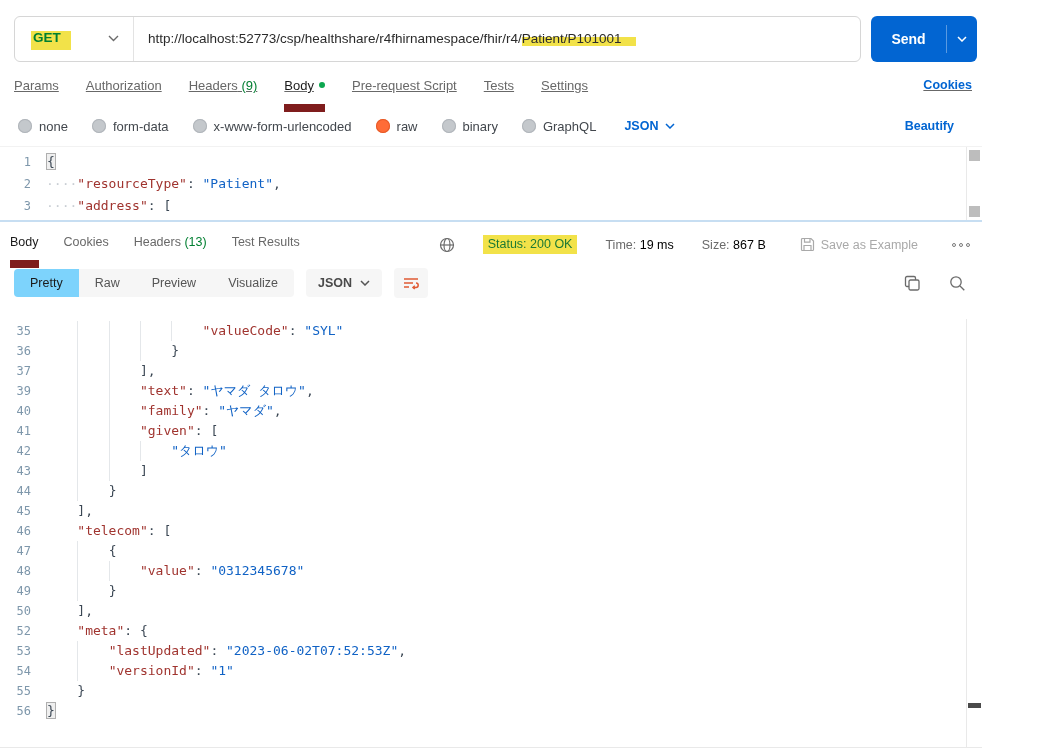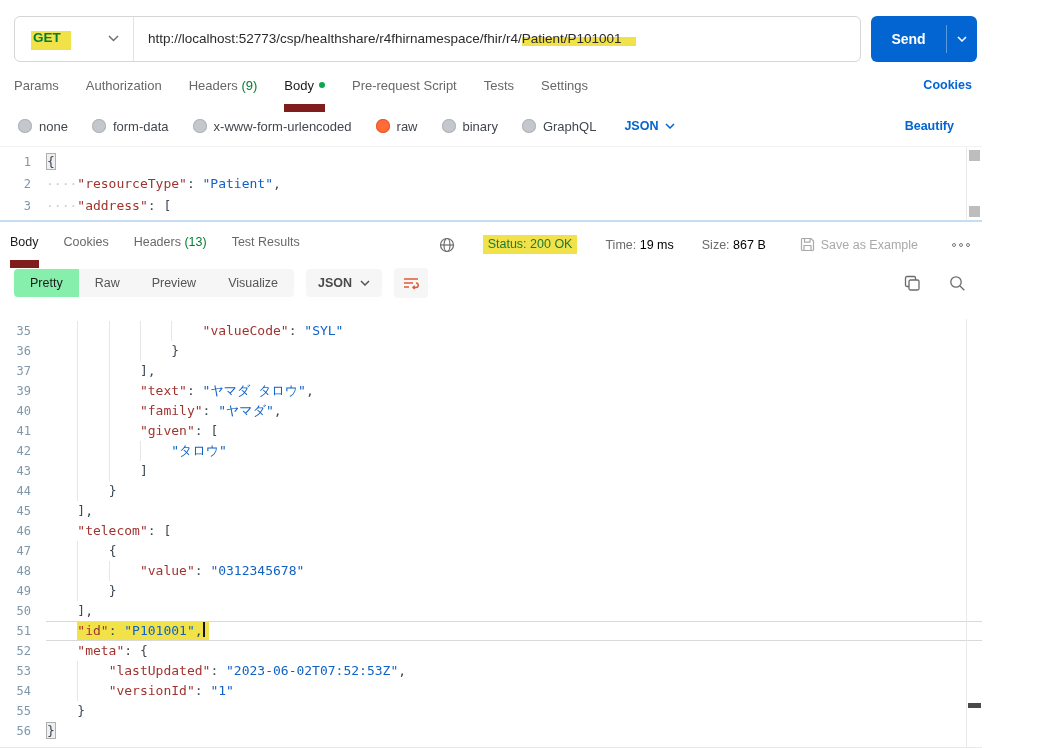--- a/index.html
+++ b/index.html
@@ -15,21 +15,21 @@
   .method-label { font-weight:bold; font-size:13.5px; color:#007F31; background:linear-gradient(transparent 12%, #F2E249 12%); padding:2px 10px 5px 2px; }
   .vdiv { width:1px; height:44px; background:#E3E3E3; flex:none; }
   .url-text { flex:1; padding:0 14px; font-size:13.5px; color:#2B2B2B; white-space:nowrap; overflow:hidden; }
   .url-hl { background:linear-gradient(transparent 30%, #F2E249 30%); padding:0 14px 6px 0; }
   .send-btn { width:106px; height:46px; background:#0265D2; border-radius:6px; display:flex; align-items:center; color:#fff; flex:none; cursor:pointer; }
   .send-label { flex:1; text-align:center; font-size:14px; font-weight:bold; }
   .send-sep { width:1px; height:28px; background:rgba(255,255,255,.35); }
   .send-caret { width:30px; display:flex; align-items:center; justify-content:center; }
 
   
-  .req-tabs { display:flex; align-items:flex-start; gap:30px; padding:16px 10px 0 14px; height:44px; font-size:13px; color:#686868; flex:none; }
+  .req-tabs { display:flex; align-items:flex-start; gap:30px; padding:16px 10px 0 14px; height:44px; font-size:13px; color:#686868; flex:none;text-decoration:underline; }
   .tab { cursor:pointer; padding-bottom:11px; position:relative; white-space:nowrap; }
   .tab.active { color:#1A1A1A; border-bottom:8px solid #7f1d1d; }
   .tab .count { color:#007F31; }
   .tab .dot { display:inline-block; width:6px; height:6px; border-radius:50%; background:#0DA750; margin-left:5px; vertical-align:2px; }
   .spacer { flex:1; }
   .link-blue { color:#0265D2; font-weight:bold; font-size:12.5px; cursor:pointer; }
 
   
   .modes { display:flex; align-items:center; gap:24px; padding:6px 28px 0 18px; height:34px; font-size:13px; color:#42474D; flex:none; }
   .mode { display:flex; align-items:center; gap:7px; cursor:pointer; }
@@ -67,21 +67,21 @@
   .chip { background:#F2E249; color:#1C7A34; padding:2px 5px 3px 5px; }
   .kv .k { color:#6B6B6B; } .kv .v { color:#000000; }
   .save-group { display:flex; align-items:center; gap:6px; color:#A9A9A9; margin-left:6px; cursor:pointer; }
   .more-dots { display:flex; gap:3px; margin-left:6px; cursor:pointer; }
   .more-dots i { width:4px; height:4px; border-radius:50%; border:1.2px solid #7A7A7A; display:block; }
 
   
   .viewbar { display:flex; align-items:center; padding:8px 16px 8px 14px; height:46px; flex:none; }
   .segmented { display:flex; border-radius:4px; overflow:hidden; }
   .seg { padding:7px 16px; font-size:12.5px; color:#555; background:#F6F6F6; cursor:pointer; }
-  .seg.active { background:#86efac; color:#1A1A1A; }
+  .seg.active { background:#7dd3fc; color:#1A1A1A; }
   .dd { display:flex; align-items:center; gap:8px; background:#F6F6F6; border-radius:4px; padding:7px 12px; font-size:12.5px; font-weight:bold; color:#4A4A4A; margin-left:12px; cursor:pointer; }
   .wrap-btn { width:34px; height:30px; background:#F6F6F6; border-radius:4px; display:flex; align-items:center; justify-content:center; margin-left:12px; cursor:pointer; }
   .right-icons { margin-left:auto; display:flex; align-items:center; gap:28px; }
 
   .resp-editor { flex:1; border-bottom:1px solid #E9E9E9; padding-top:2px;margin-top:13px; }
   svg { display:block; }
 </style>
 </head>
 <body>
 
@@ -244,21 +244,20 @@
       <div class="crow"><span class="gut">41</span><span class="code"><span class="ind">    </span><span class="ind g">    </span><span class="ind g">    </span><span class="tok-key">"given"</span>: [</span></div>
       <div class="crow"><span class="gut">42</span><span class="code"><span class="ind">    </span><span class="ind g">    </span><span class="ind g">    </span><span class="ind g">    </span><span class="tok-val">"タロウ"</span></span></div>
       <div class="crow"><span class="gut">43</span><span class="code"><span class="ind">    </span><span class="ind g">    </span><span class="ind g">    </span>]</span></div>
       <div class="crow"><span class="gut">44</span><span class="code"><span class="ind">    </span><span class="ind g">    </span>}</span></div>
       <div class="crow"><span class="gut">45</span><span class="code"><span class="ind">    </span>],</span></div>
       <div class="crow"><span class="gut">46</span><span class="code"><span class="ind">    </span><span class="tok-key">"telecom"</span>: [</span></div>
       <div class="crow"><span class="gut">47</span><span class="code"><span class="ind">    </span><span class="ind g">    </span>{</span></div>
       <div class="crow"><span class="gut">48</span><span class="code"><span class="ind">    </span><span class="ind g">    </span><span class="ind g">    </span><span class="tok-key">"value"</span>: <span class="tok-val">"0312345678"</span></span></div>
       <div class="crow"><span class="gut">49</span><span class="code"><span class="ind">    </span><span class="ind g">    </span>}</span></div>
       <div class="crow"><span class="gut">50</span><span class="code"><span class="ind">    </span>],</span></div>
-      <div class="crow"><span class="gut">51</span><span class="code cur"><span class="ind">    </span><span class="mark"><span class="tok-key">"id"</span>: <span class="tok-val">"P101001"</span>,<span class="caret"></span></span></span></div>
       <div class="crow"><span class="gut">52</span><span class="code"><span class="ind">    </span><span class="tok-key">"meta"</span>: {</span></div>
       <div class="crow"><span class="gut">53</span><span class="code"><span class="ind">    </span><span class="ind g">    </span><span class="tok-key">"lastUpdated"</span>: <span class="tok-val">"2023-06-02T07:52:53Z"</span>,</span></div>
       <div class="crow"><span class="gut">54</span><span class="code"><span class="ind">    </span><span class="ind g">    </span><span class="tok-key">"versionId"</span>: <span class="tok-val">"1"</span></span></div>
       <div class="crow"><span class="gut">55</span><span class="code"><span class="ind">    </span>}</span></div>
       <div class="crow"><span class="gut">56</span><span class="code"><span class="bbox">}</span></span></div>
     </div>
 
 </div>
 
 </body></html>

